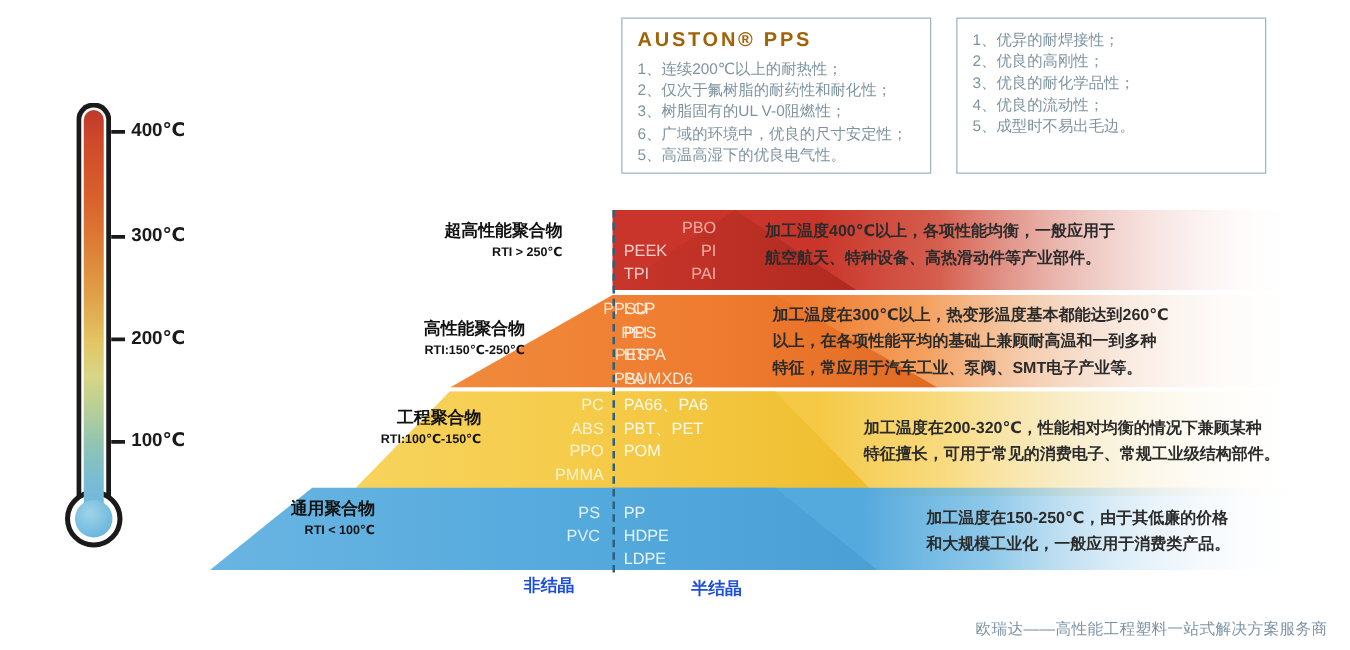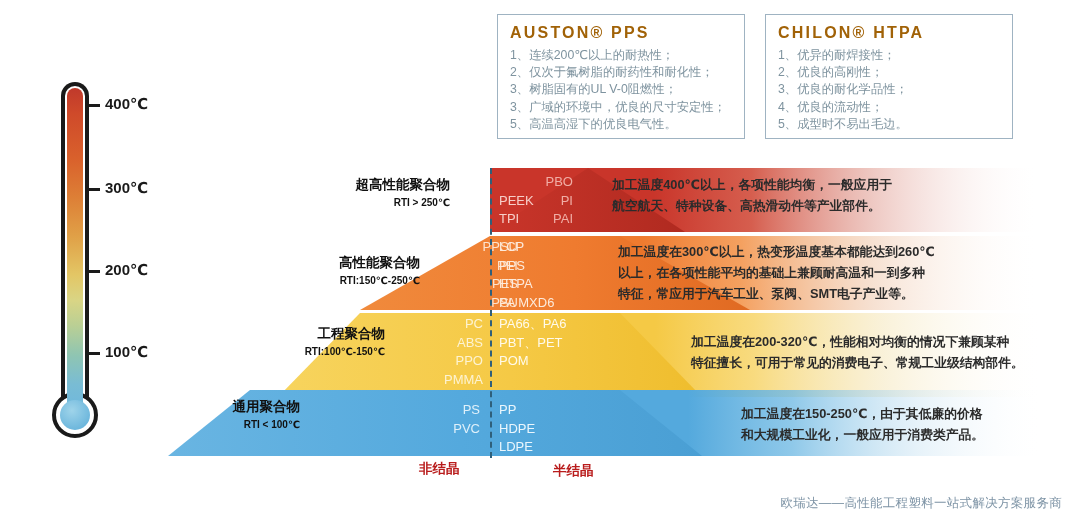--- a/index.html
+++ b/index.html
@@ -92,46 +92,45 @@
   }
 
   
   #divider {
     position: absolute; left: 490px; top: 168px; width: 0; height: 290px;
     border-left: 2.5px dashed #2f5f7a;
   }
 
   
   .axis-label {
-    position: absolute; font-size: 13.5px; font-weight: bold; color: #b91c1c;
+    position: absolute; font-size: 13.5px; font-weight: bold; color: #1d4ed8;
     white-space: nowrap;
   }
 
   
   #footer {
     position: absolute; right: 18px; bottom: 8px;
     font-size: 12.5px; color: #7d93a5; letter-spacing: 0.3px; white-space: nowrap;
   }
 </style>
 </head>
 <body>
 
 <div id="root">
 
   <div class="info-box" id="box-auston">
     <div class="info-title">AUSTON® PPS</div>
     <div class="info-line">1、连续200℃以上的耐热性；</div>
     <div class="info-line">2、仅次于氟树脂的耐药性和耐化性；</div>
     <div class="info-line">3、树脂固有的UL V-0阻燃性；</div>
-    <div class="info-line">3、广域的环境中，优良的尺寸安定性；</div>
+    <div class="info-line">6、广域的环境中，优良的尺寸安定性；</div>
     <div class="info-line">5、高温高湿下的优良电气性。</div>
   </div>
 
   <div class="info-box" id="box-chilon">
-    <div class="info-title">CHILON® HTPA</div>
     <div class="info-line">1、优异的耐焊接性；</div>
     <div class="info-line">2、优良的高刚性；</div>
     <div class="info-line">3、优良的耐化学品性；</div>
     <div class="info-line">4、优良的流动性；</div>
     <div class="info-line">5、成型时不易出毛边。</div>
   </div>
 
   <div id="thermo">
     <div class="th-tube"></div>
     <div class="th-bulb"></div>

